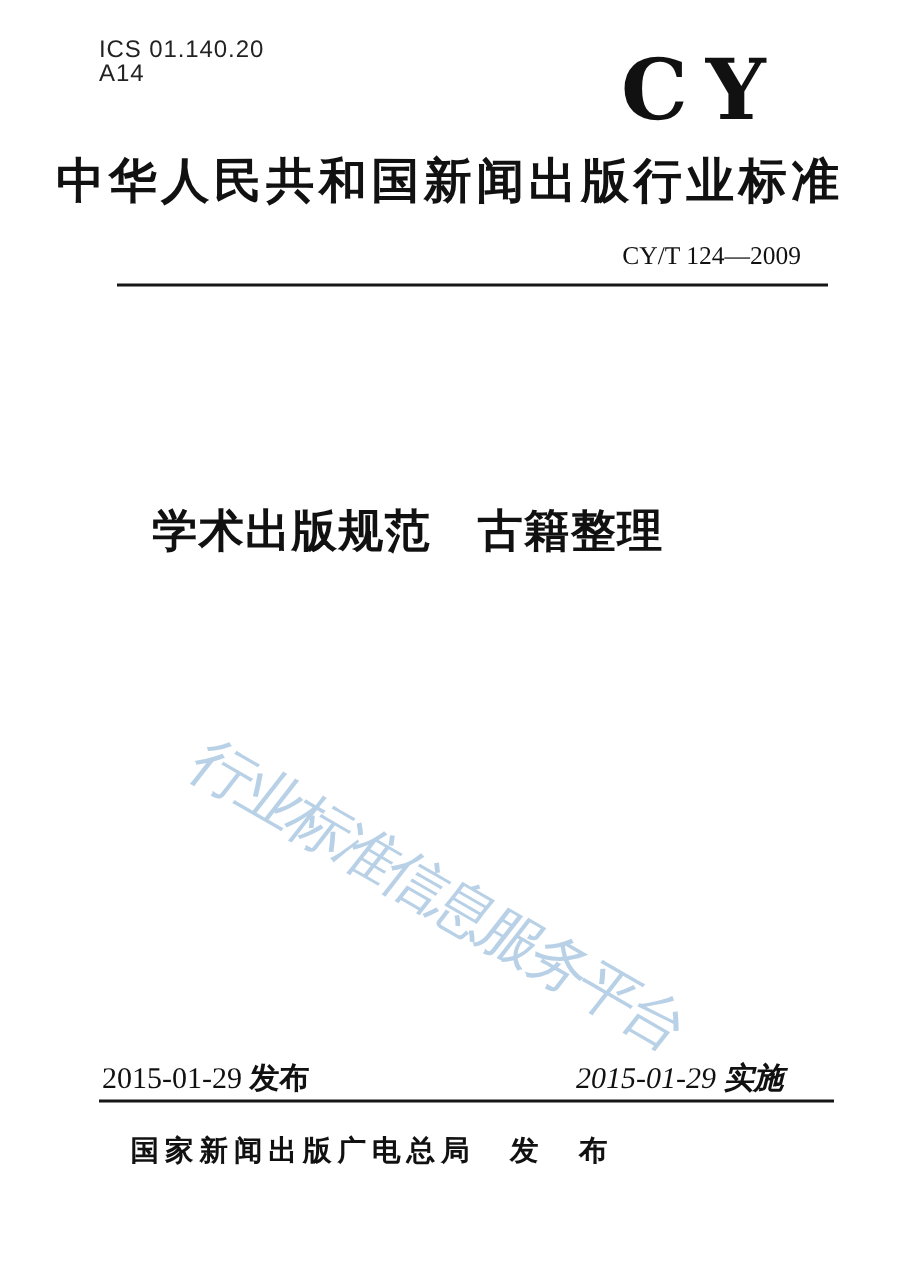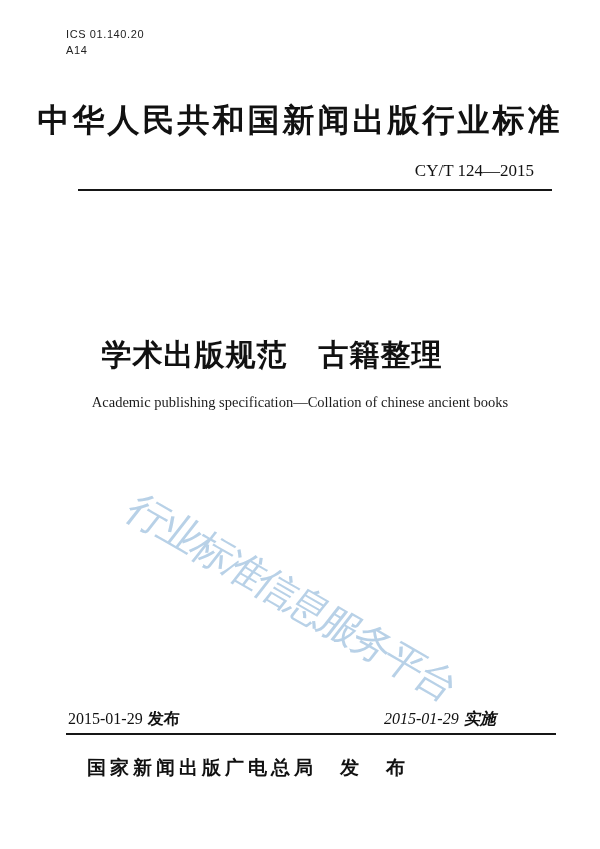--- a/index.html
+++ b/index.html
@@ -11,21 +11,21 @@
     position:relative;
     width:600px;height:849px;
     background:#ffffff;
     overflow:hidden;
     color:var(--ink);
     font-family:"Liberation Serif","DejaVu Serif",serif;
   }
   .ics{
     position:absolute;left:66px;top:26px;
     font-family:"Liberation Sans","DejaVu Sans",sans-serif;
-    font-size:11px;line-height:16px;letter-spacing:0.6px;
+    font-size:16px;line-height:16px;letter-spacing:0.6px;
     color:#222;
   }
   .logo{
     position:absolute;left:414px;top:32px;
     font-family:"DejaVu Serif","Liberation Serif",serif;
     font-weight:700;font-size:56px;line-height:56px;
     letter-spacing:12px;color:#111;
   }
   .std-title{
     position:absolute;left:0;top:100px;width:600px;
@@ -62,21 +62,21 @@
     letter-spacing:-3px;
     color:var(--watermark);
     transform:rotate(30deg) skewX(-8deg);
     transform-origin:0 0;
     white-space:nowrap;
     opacity:0.95;
     pointer-events:none;
   }
   .date-row{
     position:absolute;top:708px;
-    font-size:16px;line-height:22px;color:#111;
+    font-size:20px;line-height:22px;color:#111;
     white-space:nowrap;
   }
   .date-issue{left:68px;}
   .date-impl{left:384px;font-style:italic;}
   .date-row .cjk-label{
     font-family:"Liberation Sans","DejaVu Sans",sans-serif;
     font-weight:700;
     margin-left:5px;
   }
   .publisher{
@@ -96,30 +96,30 @@
 </head>
 <body>
 
 <div class="page">
 
   <div class="ics">
     <div>ICS 01.140.20</div>
     <div>A14</div>
   </div>
 
+  <div class="logo">CY</div>
 
   <div class="std-title">中华人民共和国新闻出版行业标准</div>
 
-  <div class="std-num">CY/T 124—2015</div>
+  <div class="std-num">CY/T 124—2009</div>
 
   <div class="rule rule-top"></div>
 
   <div class="doc-title">学术出版规范　古籍整理</div>
 
-  <div class="doc-title-en">Academic publishing specification—Collation of chinese ancient books</div>
 
   <div class="watermark">行业标准信息服务平台</div>
 
   <div class="date-row date-issue">
     <span>2015-01-29</span><span class="cjk-label">发布</span>
   </div>
 
   <div class="date-row date-impl">
     <span>2015-01-29</span><span class="cjk-label">实施</span>
   </div>

